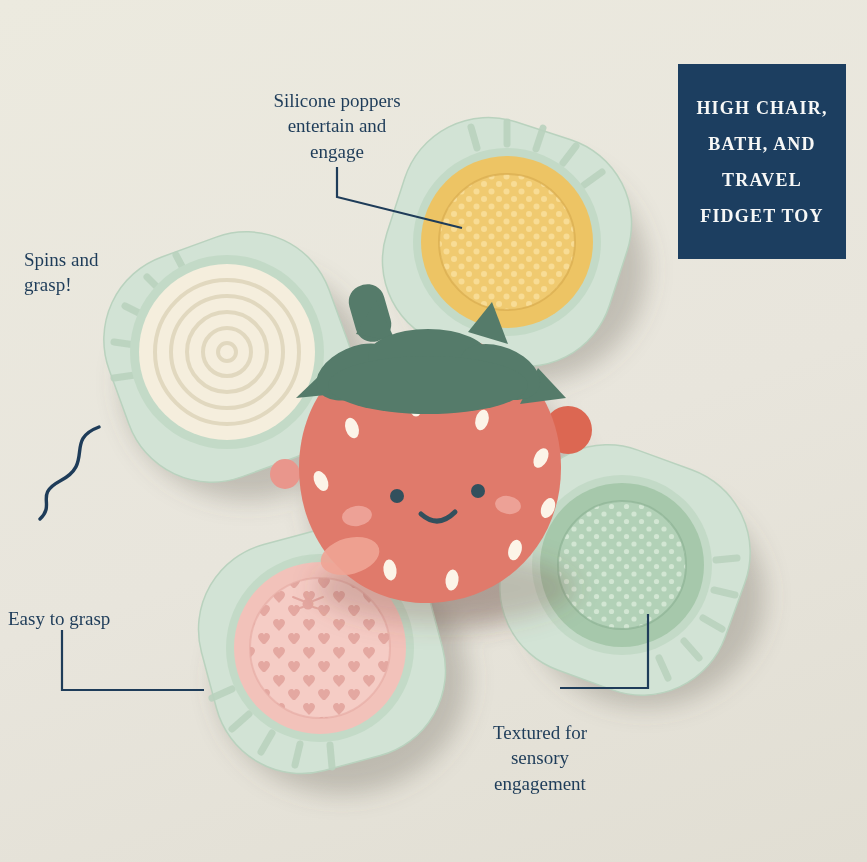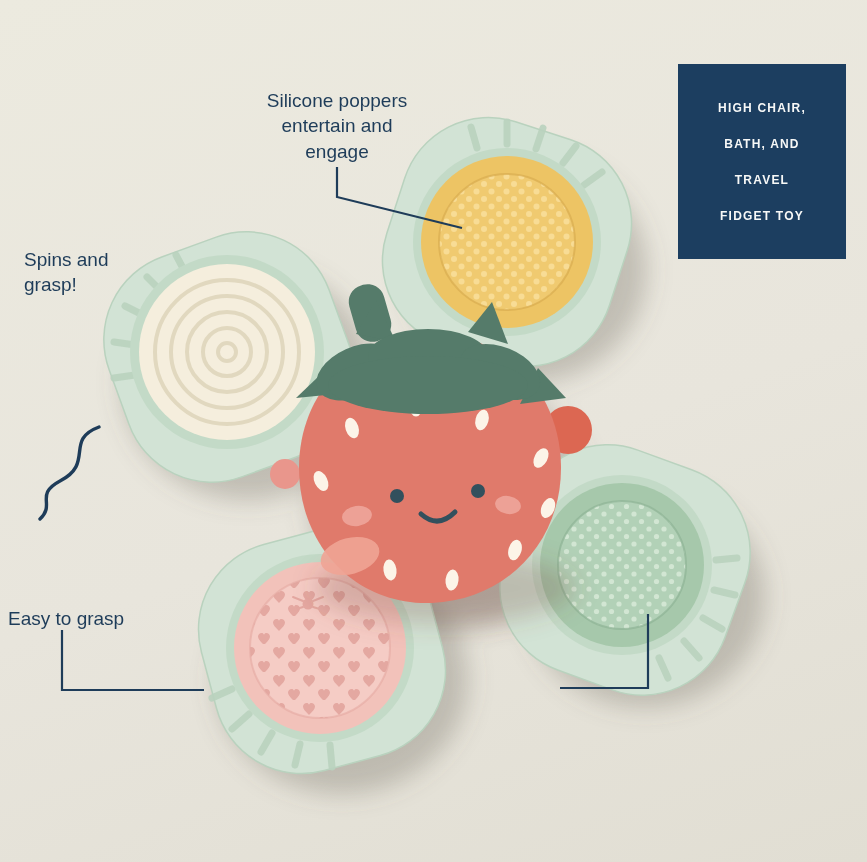--- a/index.html
+++ b/index.html
@@ -1,36 +1,36 @@
 <!DOCTYPE html>
 <html style="--background: #eceadf; --text-navy: #1e3c59; --badge-bg: #1c3e60; --badge-text: #f7f8f7; --petal-mint: #d2e3d5; --petal-edge: #b9d2be; --petal-well: #c3dac7; --popper-cream: #f5eedd; --cream-ring: #e1d8bf; --popper-yellow: #edc464; --yellow-dome: #f0ca70; --yellow-dot: #f8dc95; --yellow-edge: #d9ad50; --popper-green: #a6c8ab; --green-dome: #b2d1b7; --green-dot: #d2e6d3; --green-edge: #8fb496; --popper-pink: #f2c2ba; --pink-dome: #f5ccc5; --pink-heart: #e4a8a1; --berry: #e07a6b; --berry-blush: #efa495; --seed: #fcf4e8; --leaf: #557b6a; --face: #32505d; --cheek: #efa89d; --nub: #dc6752;"><head>
 <meta charset="utf-8">
 <style>
   html,body{margin:0;padding:0;background:#d8d5cc;}
   .page{
     position:relative;width:867px;height:862px;overflow:hidden;
     background:linear-gradient(160deg, var(--background,#eceadf) 0%, #e8e5dc 55%, #e1ded3 100%);
-    font-family:Liberation Sans, sans-serif;
+    font-family:Liberation Serif, serif;
   }
   svg{position:absolute;left:0;top:0;}
   .note{
     position:absolute;color:var(--text-navy,#1e3c59);
     font-size:19px;line-height:1.34;font-weight:500;
     white-space:pre-line;
   }
   .note.center{text-align:center;}
   #note-silicone{left:237px;top:88px;width:200px;}
   #note-spins{left:24px;top:247px;}
   #note-grasp{left:8px;top:606px;}
   #note-textured{left:445px;top:720px;width:190px;}
   .badge{
     position:absolute;left:678px;top:64px;width:168px;height:195px;
     background:var(--badge-bg,#1c3e60);color:var(--badge-text,#f7f8f7);
     display:flex;align-items:center;justify-content:center;text-align:center;
-    font-size:12px;font-weight:700;letter-spacing:1.2px;line-height:36px;
+    font-size:18px;font-weight:700;letter-spacing:1.2px;line-height:36px;
     white-space:pre-line;
   }
   
   .petal{fill:var(--petal-mint,#d2e3d5);stroke:var(--petal-edge,#b9d2be);stroke-width:1.5;}
   .ridge{stroke:var(--petal-edge,#b9d2be);stroke-width:7;stroke-linecap:round;fill:none;opacity:.9;}
   .well{fill:var(--petal-well,#c3dac7);}
   .pop-cream{fill:var(--popper-cream,#f5eedd);}
   .cream-ring{fill:none;stroke:var(--cream-ring,#e1d8bf);stroke-width:4;}
   .pop-yellow{fill:var(--popper-yellow,#edc464);}
   .dome-y{fill:var(--yellow-dome,#f0ca70);}
@@ -189,19 +189,22 @@
     <path class="callout" d="M648,614 L648,688 L560,688"></path>
     <path class="squiggle" d="M99,427 C64,440 95,463 60,481 C34,495 56,504 40,519"></path>
   </svg>
 
   <div class="note center" id="note-silicone">Silicone poppers
 entertain and
 engage</div>
   <div class="note" id="note-spins">Spins and
 grasp!</div>
   <div class="note" id="note-grasp">Easy to grasp</div>
+  <div class="note center" id="note-textured">Textured for
+sensory
+engagement</div>
 
   <div class="badge">HIGH CHAIR,
 BATH, AND
 TRAVEL
 FIDGET TOY</div>
 
 </div>
 
 </body></html>

